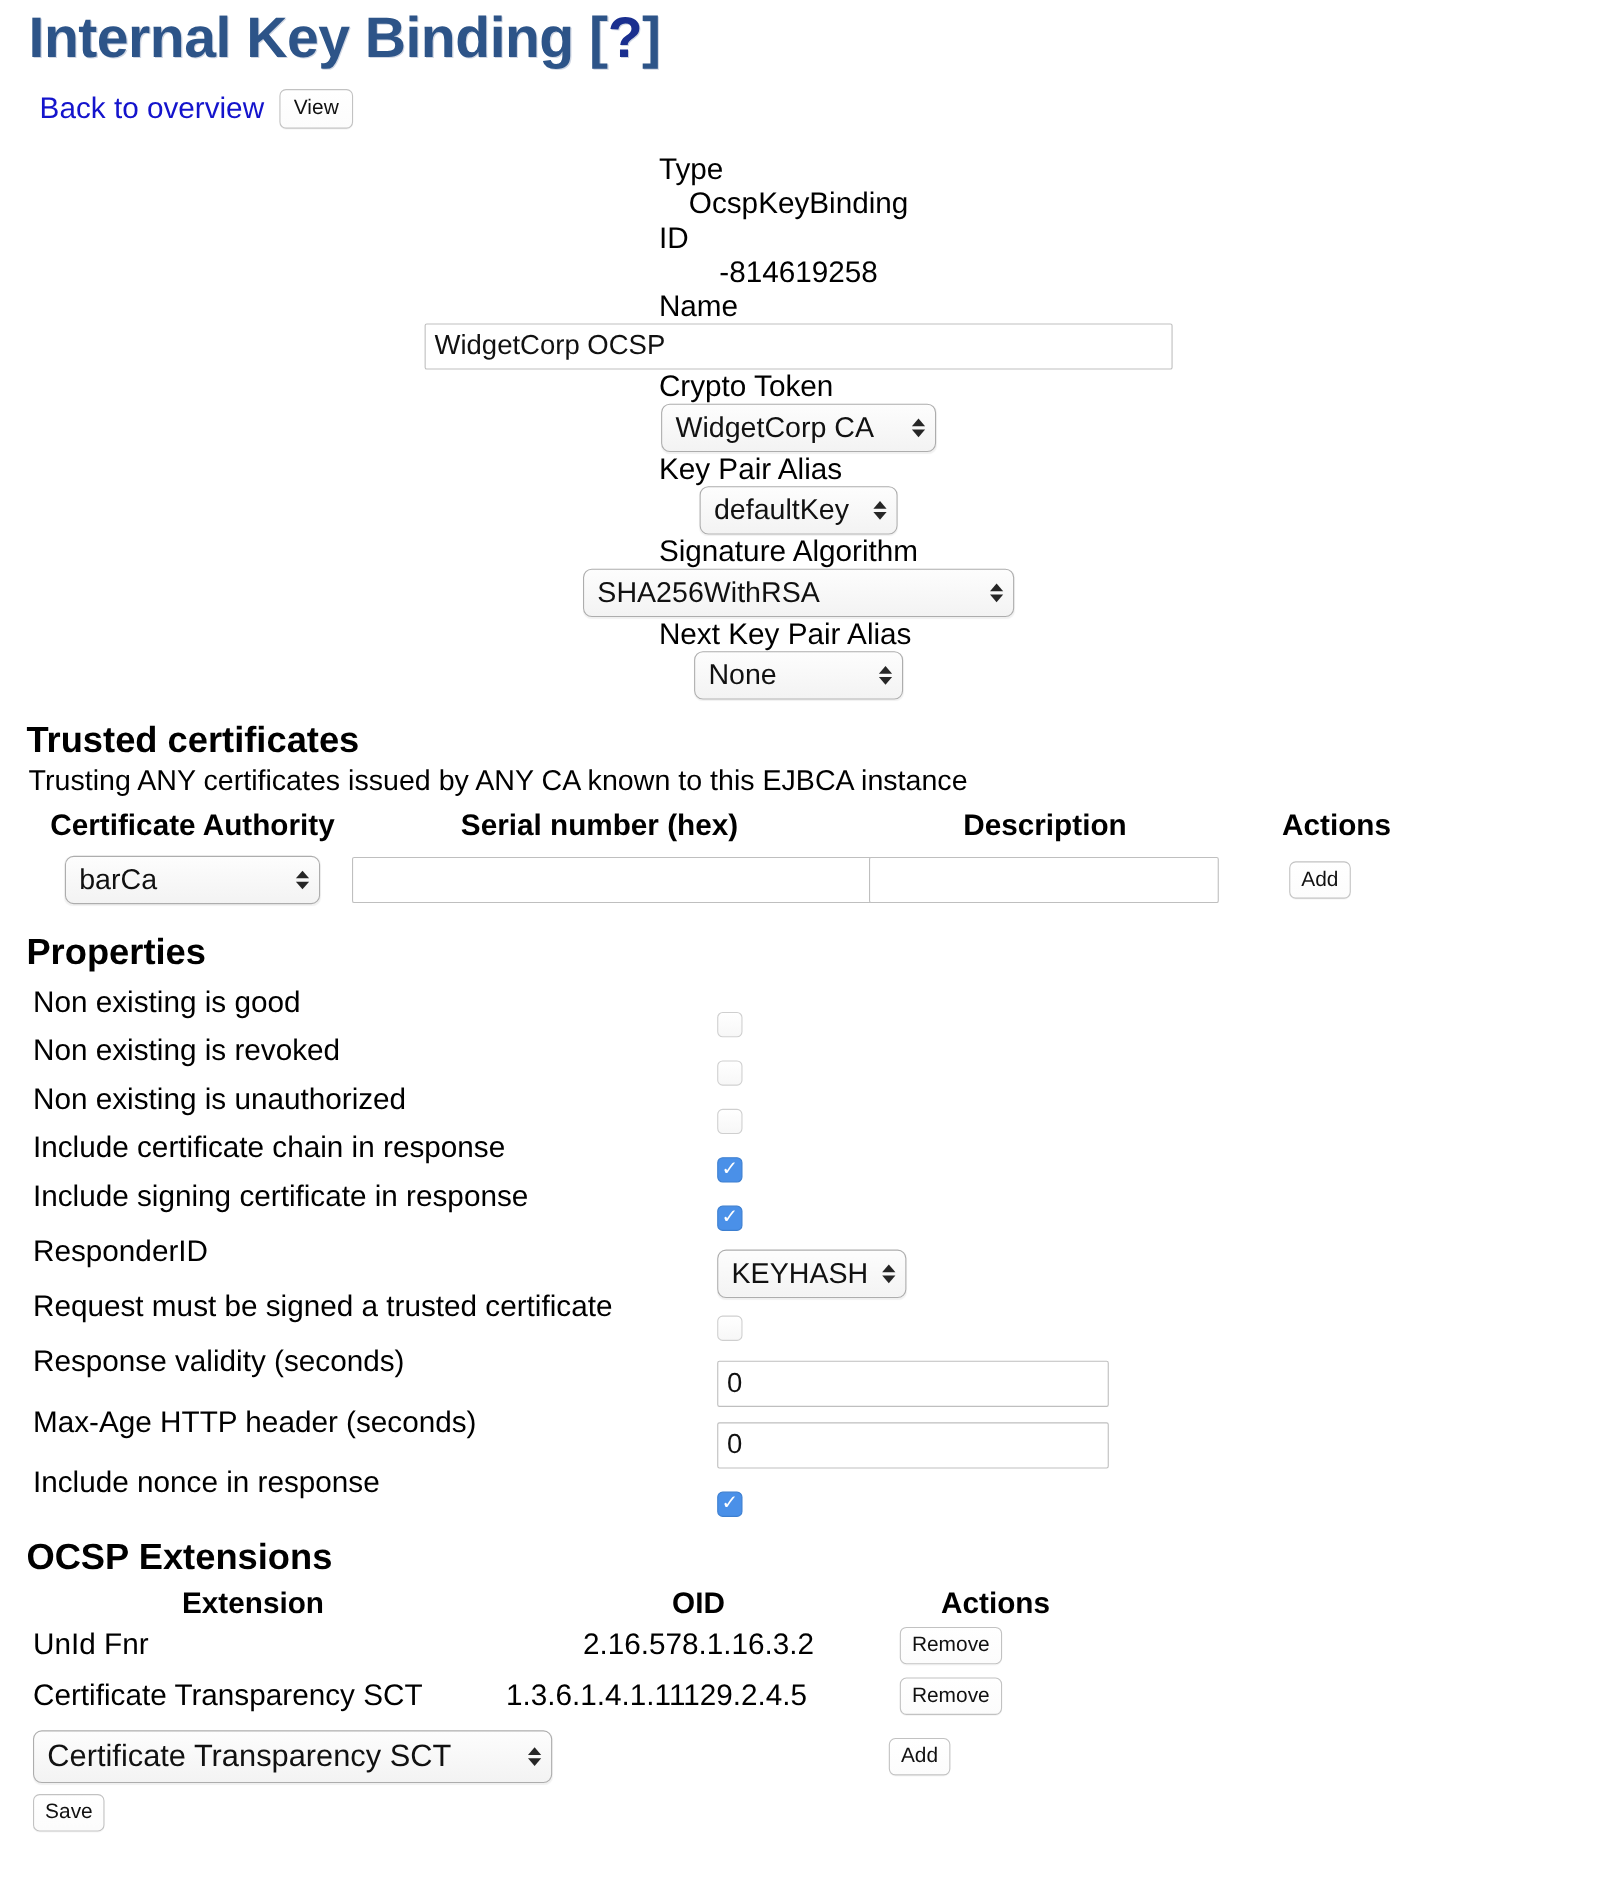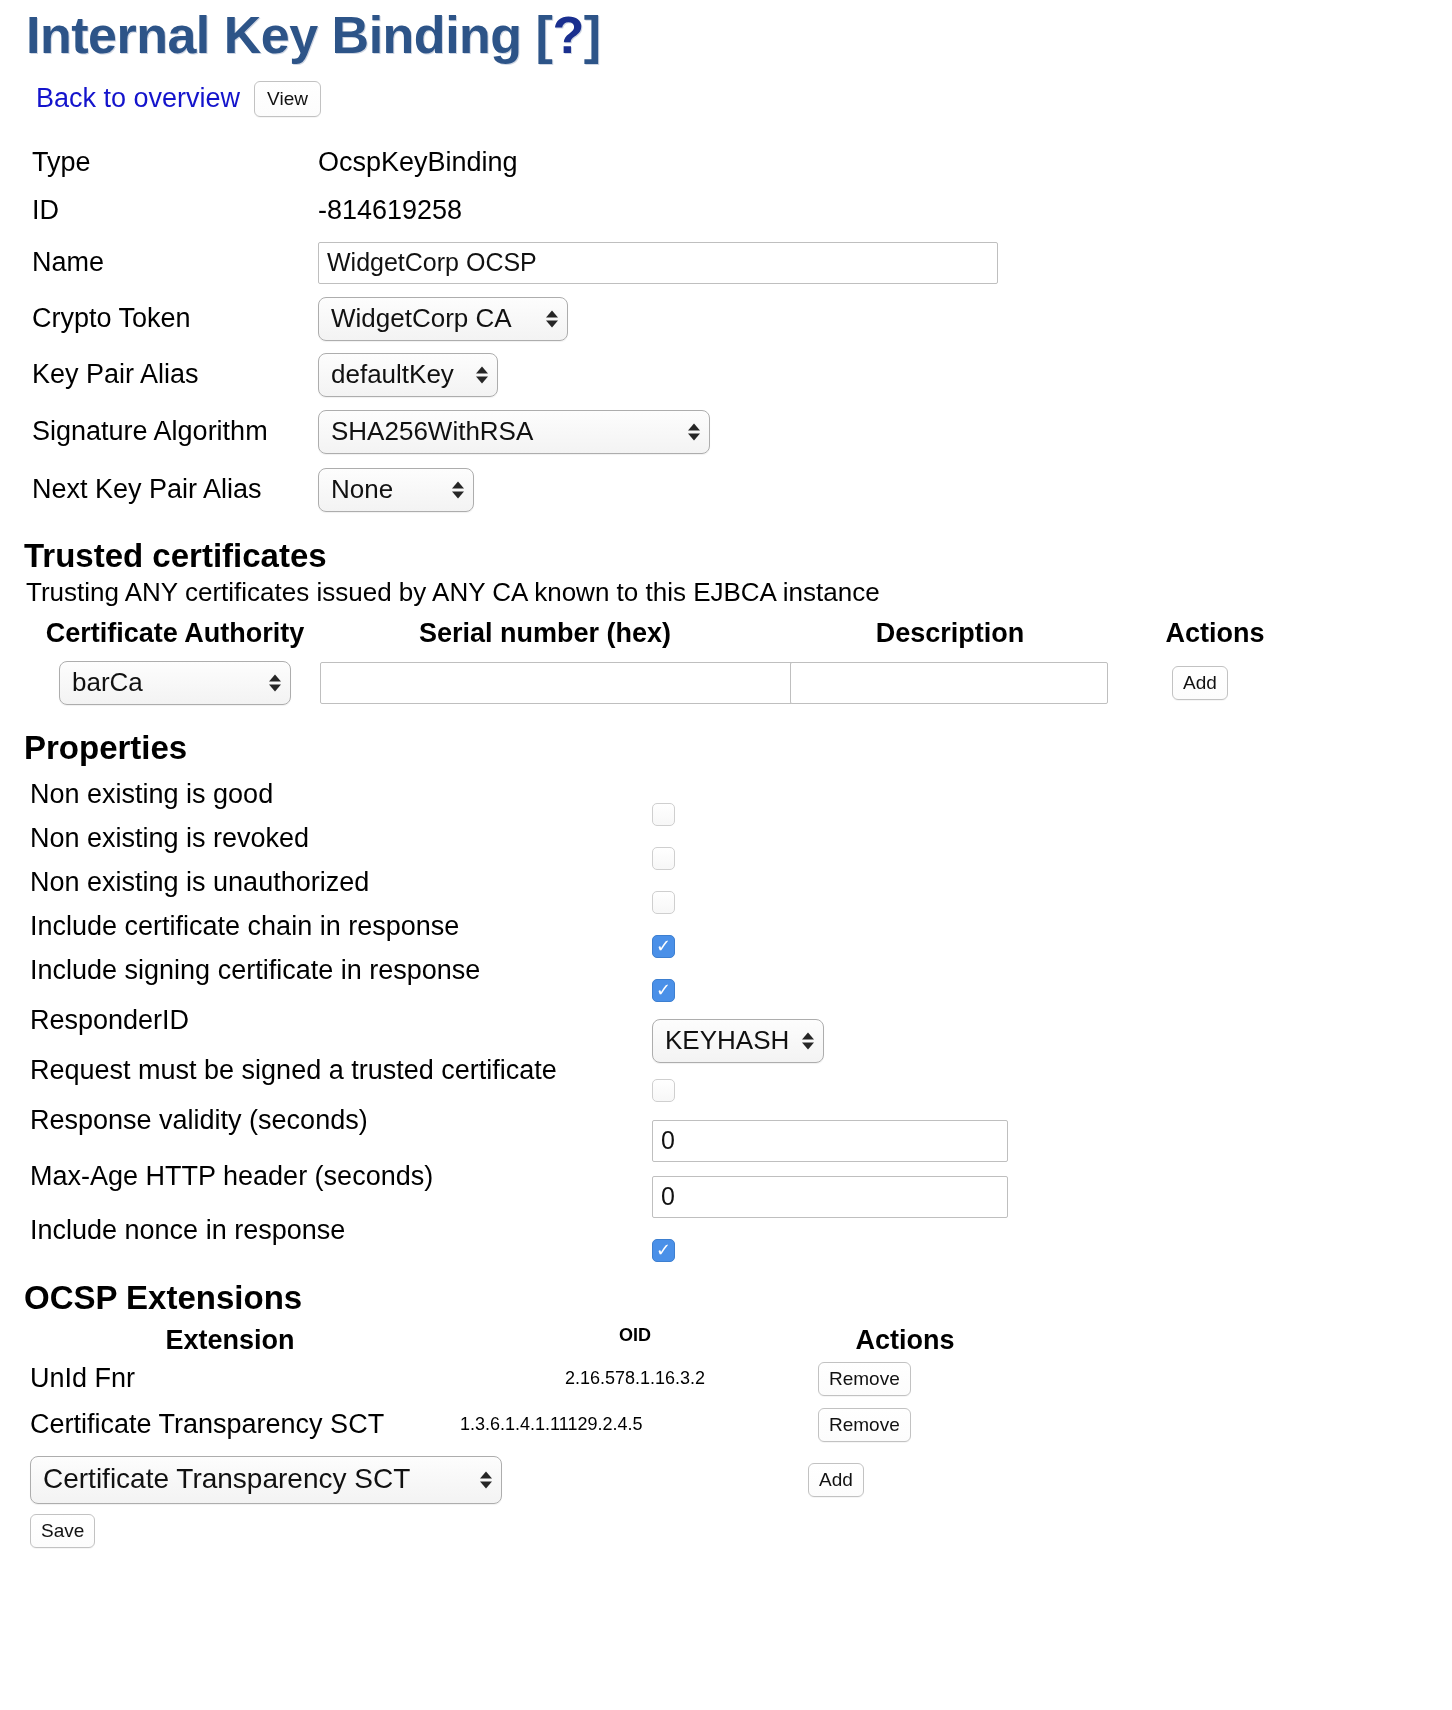--- a/index.html
+++ b/index.html
@@ -147,20 +147,21 @@
   }
 
   
   .fields {
     padding: 22px 0 0 0;
   }
   .frow {
     display: flex;
     align-items: center;
     min-height: 48px;
+    flex-direction: column;
   }
   .flabel {
     width: 318px;
     padding-left: 32px;
     box-sizing: border-box;
     font-size: 27px;
     color: #000;
     white-space: nowrap;
   }
   .fval {
@@ -238,21 +239,21 @@
     display: flex;
     font-size: 27px;
     font-weight: bold;
   }
   .ext-row {
     display: flex;
     align-items: center;
     min-height: 46px;
   }
   .e-name { width: 460px; padding-left: 30px; box-sizing: border-box; font-size: 27px; }
-  .e-oid  { width: 350px; box-sizing: border-box; font-size: 18px; }
+  .e-oid  { width: 350px; box-sizing: border-box; font-size: 27px; }
   .e-act  { width: 190px; box-sizing: border-box; }
   .ext-head .e-name { text-align: center; padding-left: 0; }
   .ext-head .e-oid  { text-align: center; }
   .ext-head .e-act  { text-align: center; }
 
   .ext-addrow {
     display: flex;
     align-items: center;
     margin-top: 8px;
   }
@@ -327,21 +328,21 @@
               <i class="up"></i>
               <i class="down"></i>
             </span>
         </div>
       </div>
     </div>
 
     <div class="frow" style="min-height:58px">
       <div class="flabel">Next Key Pair Alias</div>
       <div class="fval">
-        <div class="sel wide" style="width:156px">
+        <div class="sel wide" style="width:190px">
           <span>None</span>
           <span class="arrows">
               <i class="up"></i>
               <i class="down"></i>
             </span>
         </div>
       </div>
     </div>
 
   </div>

